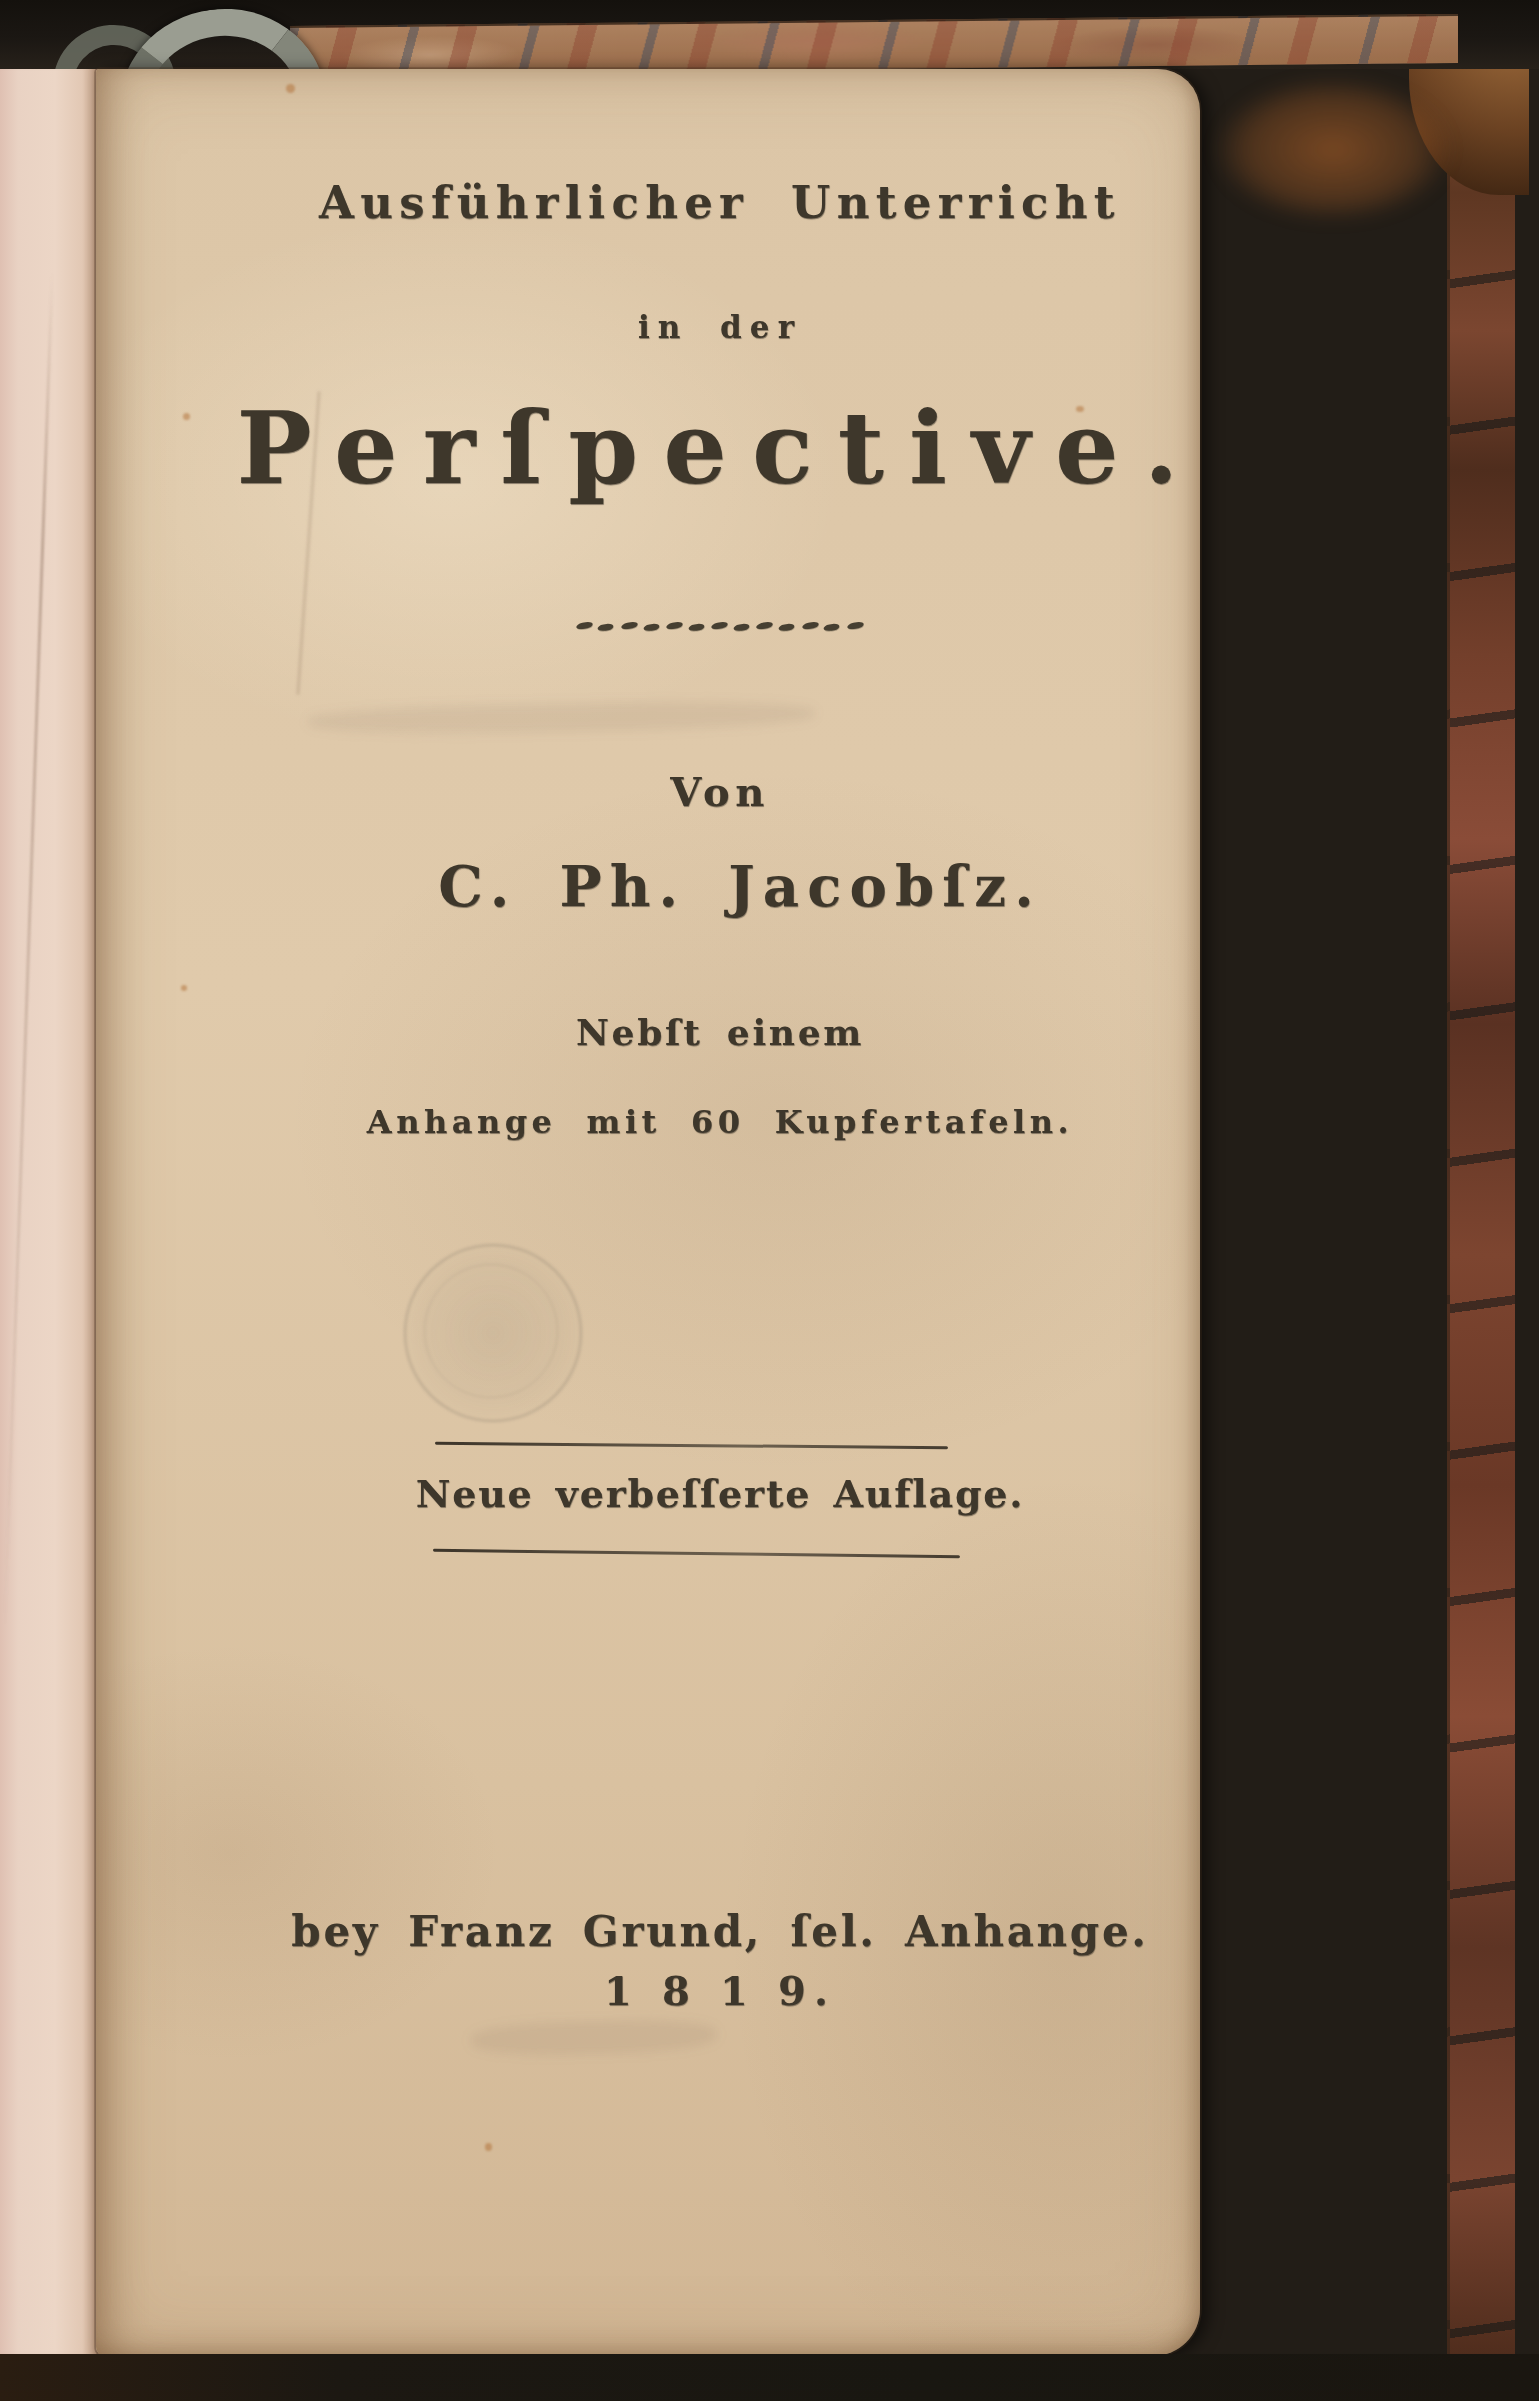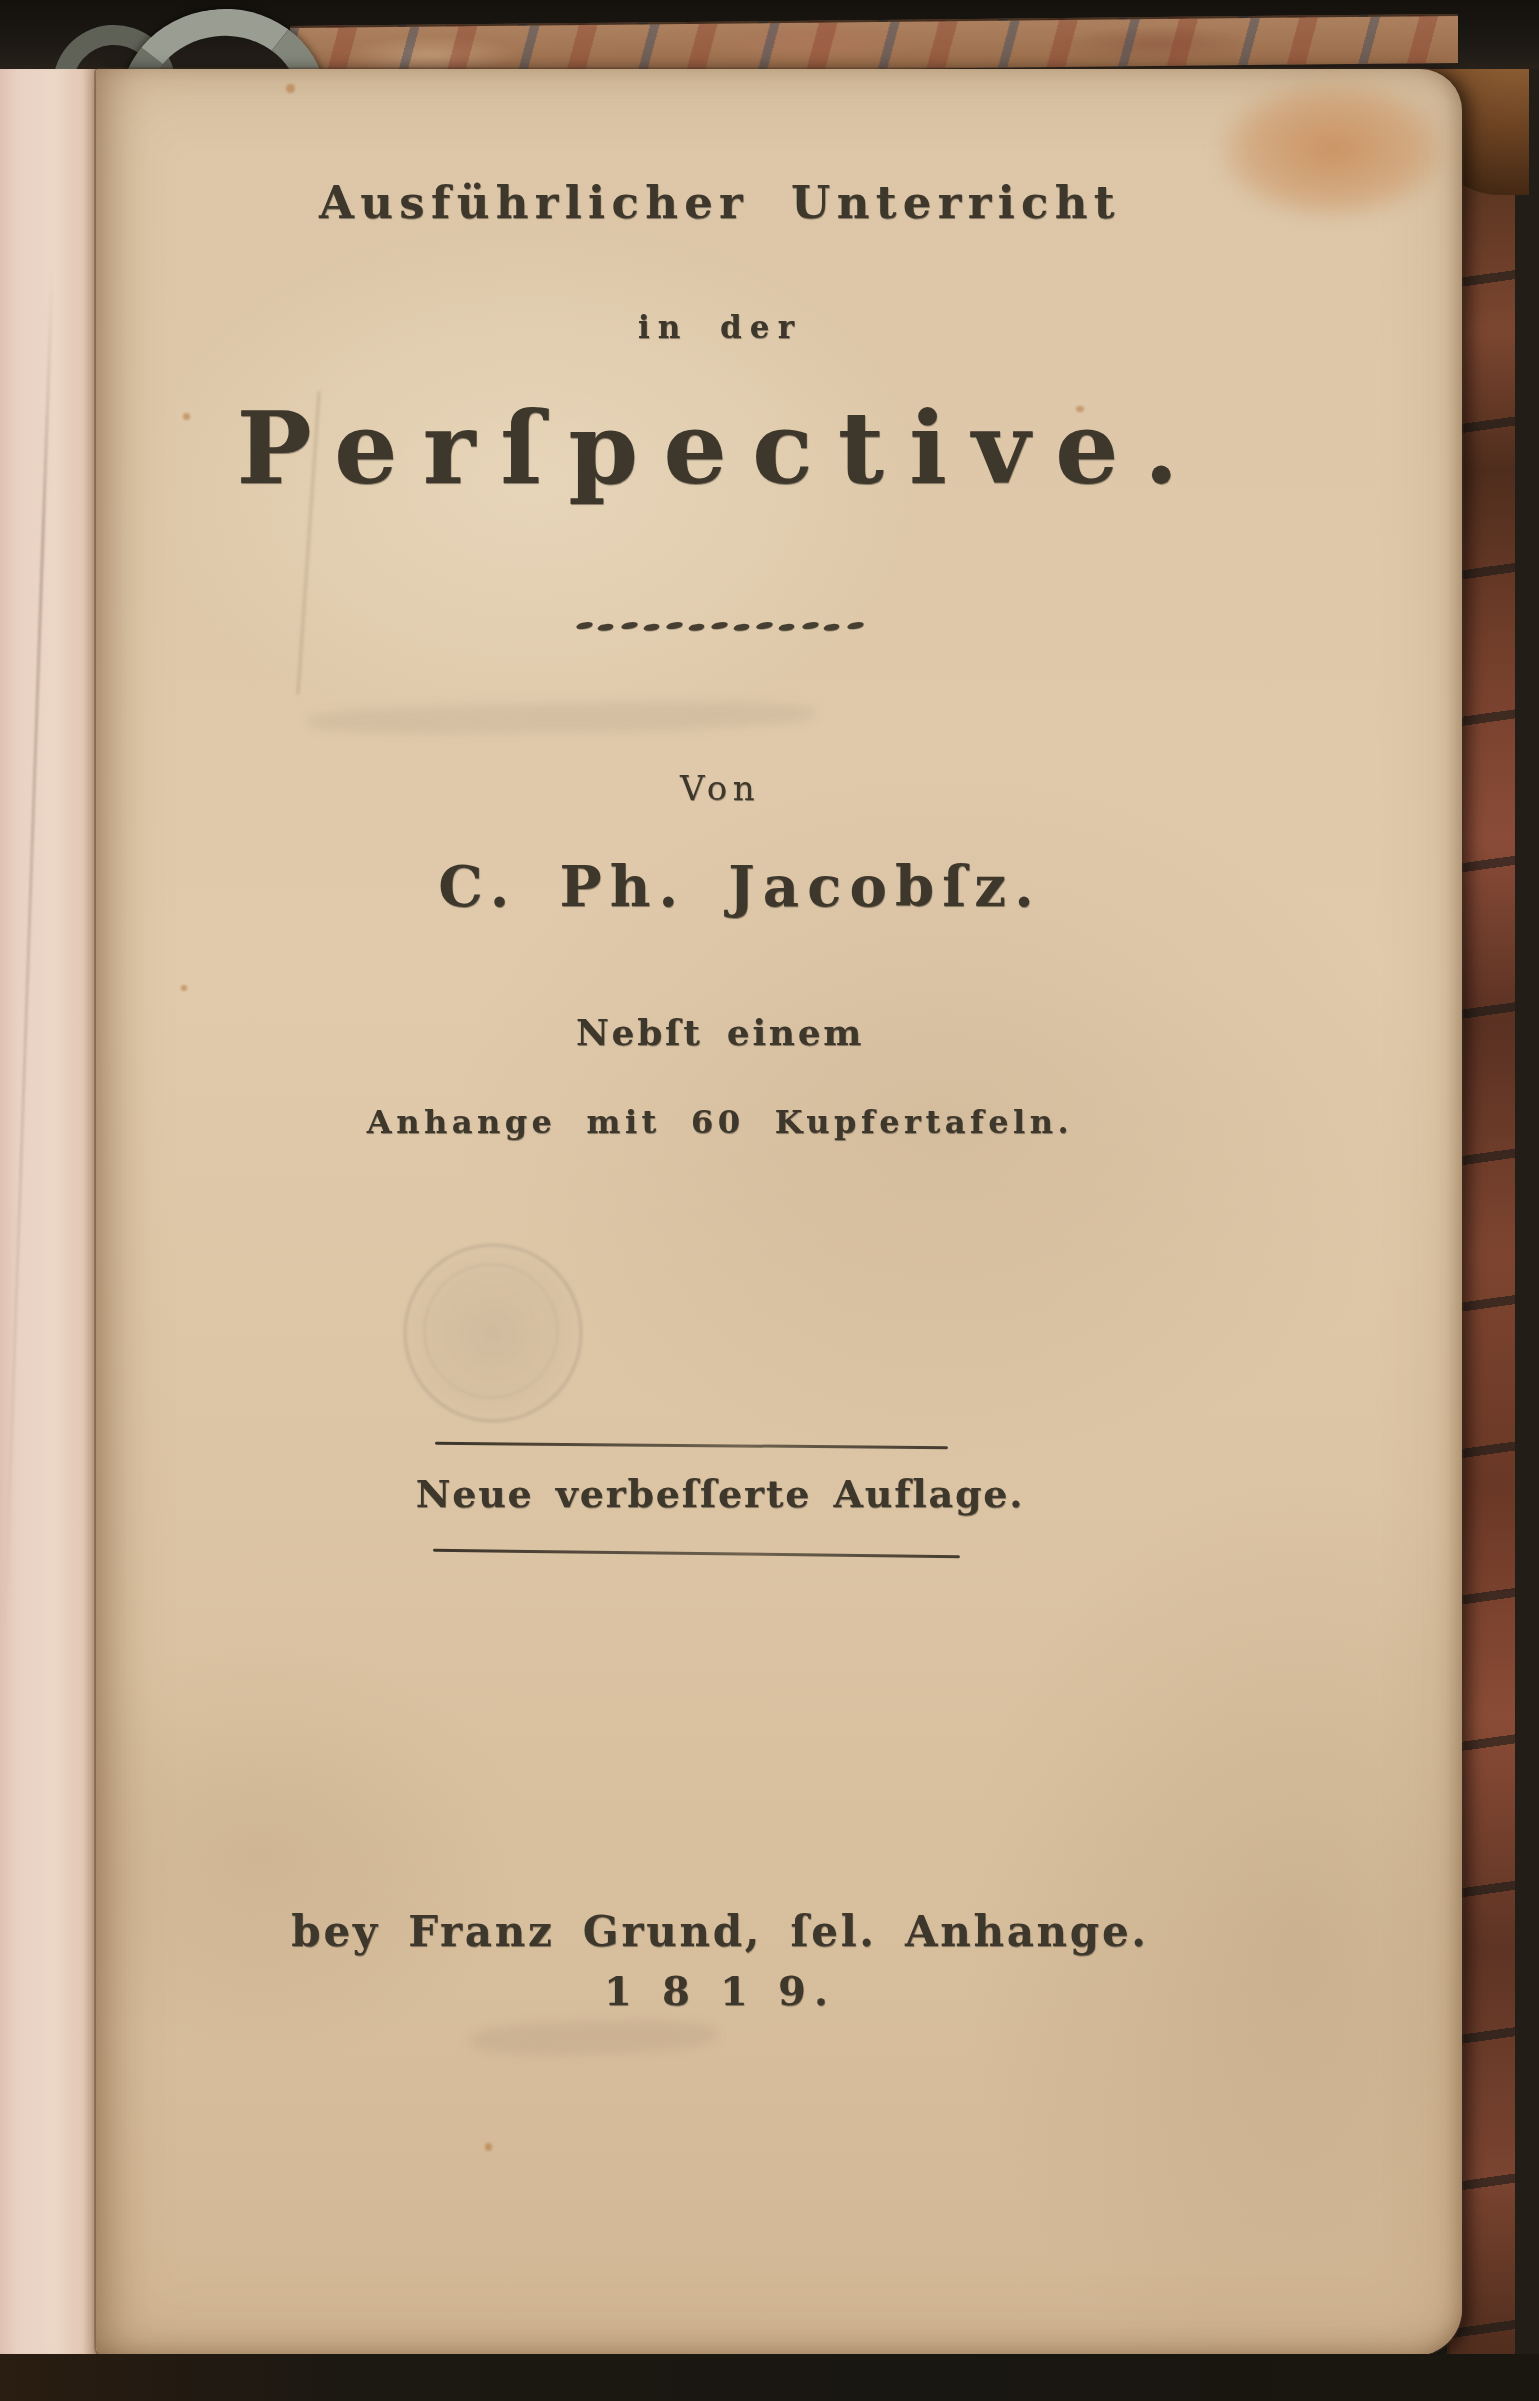--- a/index.html
+++ b/index.html
@@ -33,21 +33,21 @@
       linear-gradient(180deg,#b98a66,#a5744f);}
   .ribbon-ring{position:absolute;left:120px;top:9px;width:152px;height:136px;border-radius:50%;
     border:27px solid #7e8177;border-top-color:#9a9d91;border-left-color:#6e7166;border-right-color:#83867a;
     transform:rotate(-7deg);box-shadow:0 0 9px rgba(0,0,0,0.6);}
   .ribbon-knot{position:absolute;left:53px;top:25px;width:83px;height:81px;border-radius:50%;
     border:20px solid #6b6e63;transform:rotate(18deg);opacity:0.85;}
   .bottom-shadow{position:absolute;left:0;top:2354px;width:1539px;height:47px;z-index:6;
     background:linear-gradient(90deg,#2a1d11 0%,#1c1812 22%,#191711 60%,#1a1610 100%);}
 
   
-  .page{position:absolute;left:96px;top:69px;width:1366px;height:2287px;z-index:4;
+  .page{position:absolute;left:96px;top:69px;width:1104px;height:2287px;z-index:4;
     border-radius:3.6px 42px 47px 9px;
     background:
       radial-gradient(ellipse 561px 380px at 32% 18%, rgba(255,245,224,0.30), transparent 70%),
       radial-gradient(ellipse 688px 489px at 62% 46%, rgba(118,88,54,0.10), transparent 72%),
       radial-gradient(ellipse 471px 652px at 88% 82%, rgba(118,88,54,0.13), transparent 72%),
       radial-gradient(ellipse 389px 299px at 12% 78%, rgba(128,92,58,0.11), transparent 70%),
       linear-gradient(180deg,#dcc6a7 0%,#e0caab 40%,#d9c1a0 75%,#d2b795 100%);
     box-shadow:
       inset 0 0 77px rgba(125,90,55,0.28),
       inset 27px 0 38px -16.3px rgba(110,72,42,0.42),
@@ -64,21 +64,21 @@
     background:rgba(100,78,58,0.18);filter:blur(1.8px);}
 
   
   .print{position:absolute;left:0;top:0;width:1248px;height:100%;text-align:center;
     color:#3e372b;text-shadow:0.5px 0.5px 0.8px rgba(62,55,43,0.55);}
   .print > div{position:absolute;width:100%;}
   .l-series   {top:107px; font-size:45px; font-weight:bold; letter-spacing:6.3px;  word-spacing:20px;}
   .l-inder    {top:240px; font-size:31px; font-weight:bold; letter-spacing:8.1px;  word-spacing:12.7px;}
   .l-title    {top:324px; font-size:100px;font-weight:bold; letter-spacing:25px; line-height:1.1;}
   .l-divider  {top:547px; height:23.5px;}
-  .l-von      {top:699px; font-size:34px; font-weight:normal; letter-spacing:5.4px;}
+  .l-von      {top:699px; font-size:40px; font-weight:bold; letter-spacing:5.4px;}
   .l-author   {top:784px; font-size:56px; font-weight:bold; letter-spacing:8.1px;  word-spacing:14.5px;padding-left:20px;}
   .l-nebst    {top:942px;font-size:36px; font-weight:bold; letter-spacing:2.7px;  word-spacing:9px;}
   .l-anhang   {top:1034px;font-size:32px; font-weight:bold; letter-spacing:4.5px;  word-spacing:14.5px;}
   .l-edition  {top:1402px;font-size:38px; font-weight:bold; letter-spacing:1.8px;  word-spacing:7.2px;}
   .l-city     {top:1753px;font-size:54px; font-weight:bold; letter-spacing:14.5px;}
   .l-pub      {top:1838px;font-size:42px; font-weight:bold; letter-spacing:2.7px;  word-spacing:11px;}
   .l-year     {top:1898px;font-size:40px; font-weight:bold; letter-spacing:8.1px;}
 
   .rule{position:absolute;height:2.7px;background:linear-gradient(90deg,rgba(52,45,35,0.95),rgba(52,45,35,0.65) 60%,rgba(52,45,35,0.9));
         border-radius:1.8px;}

